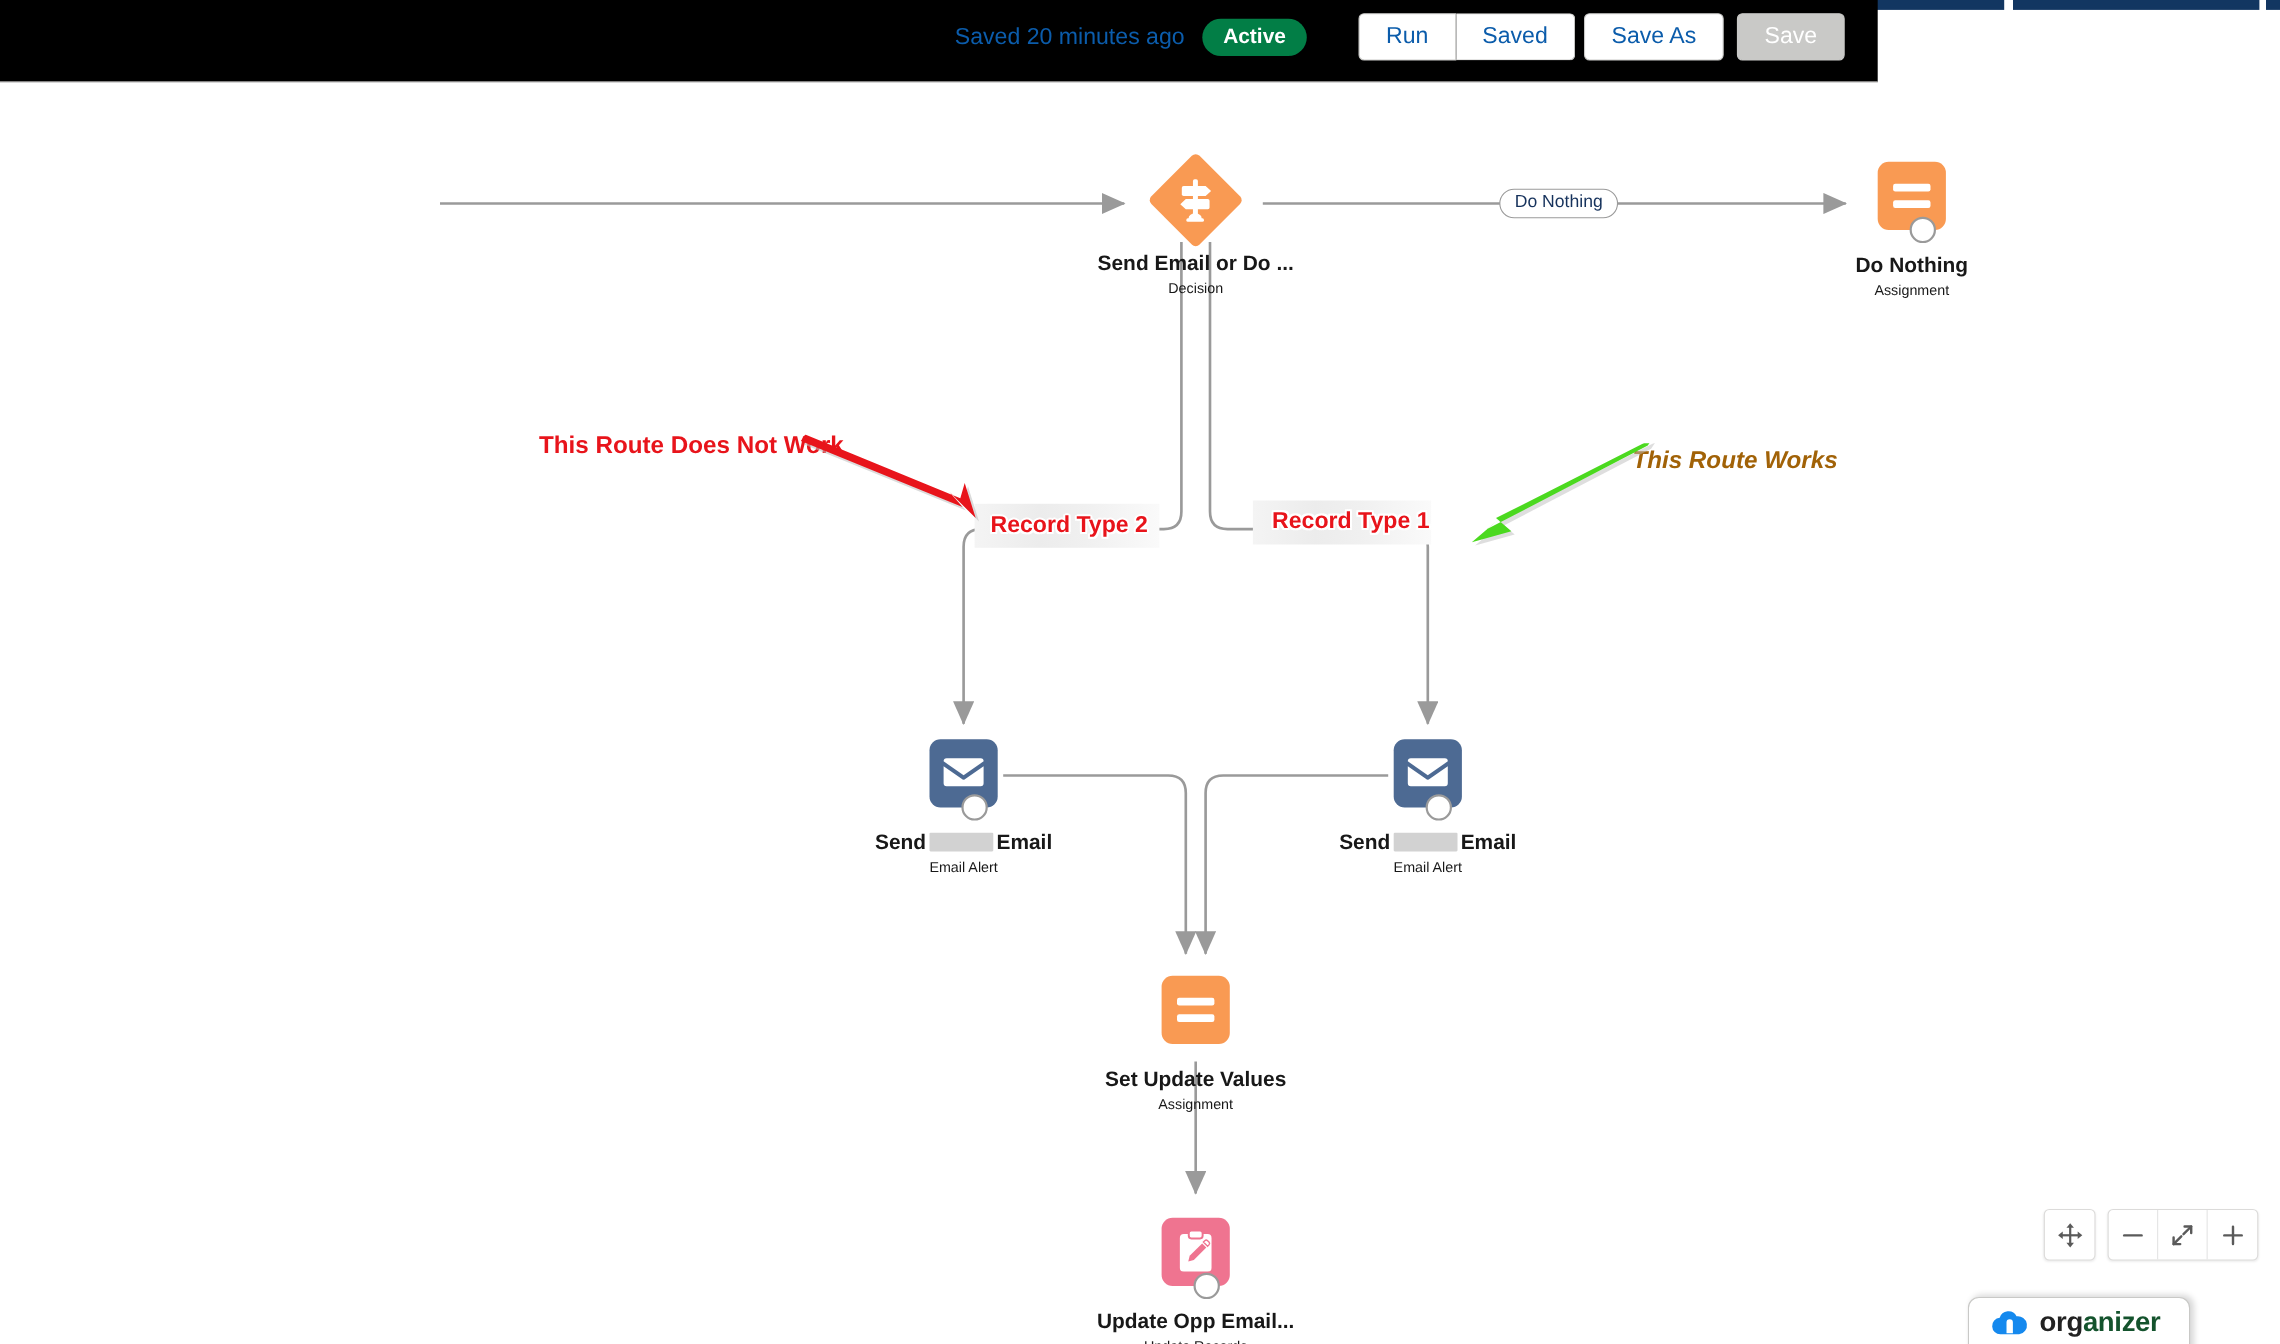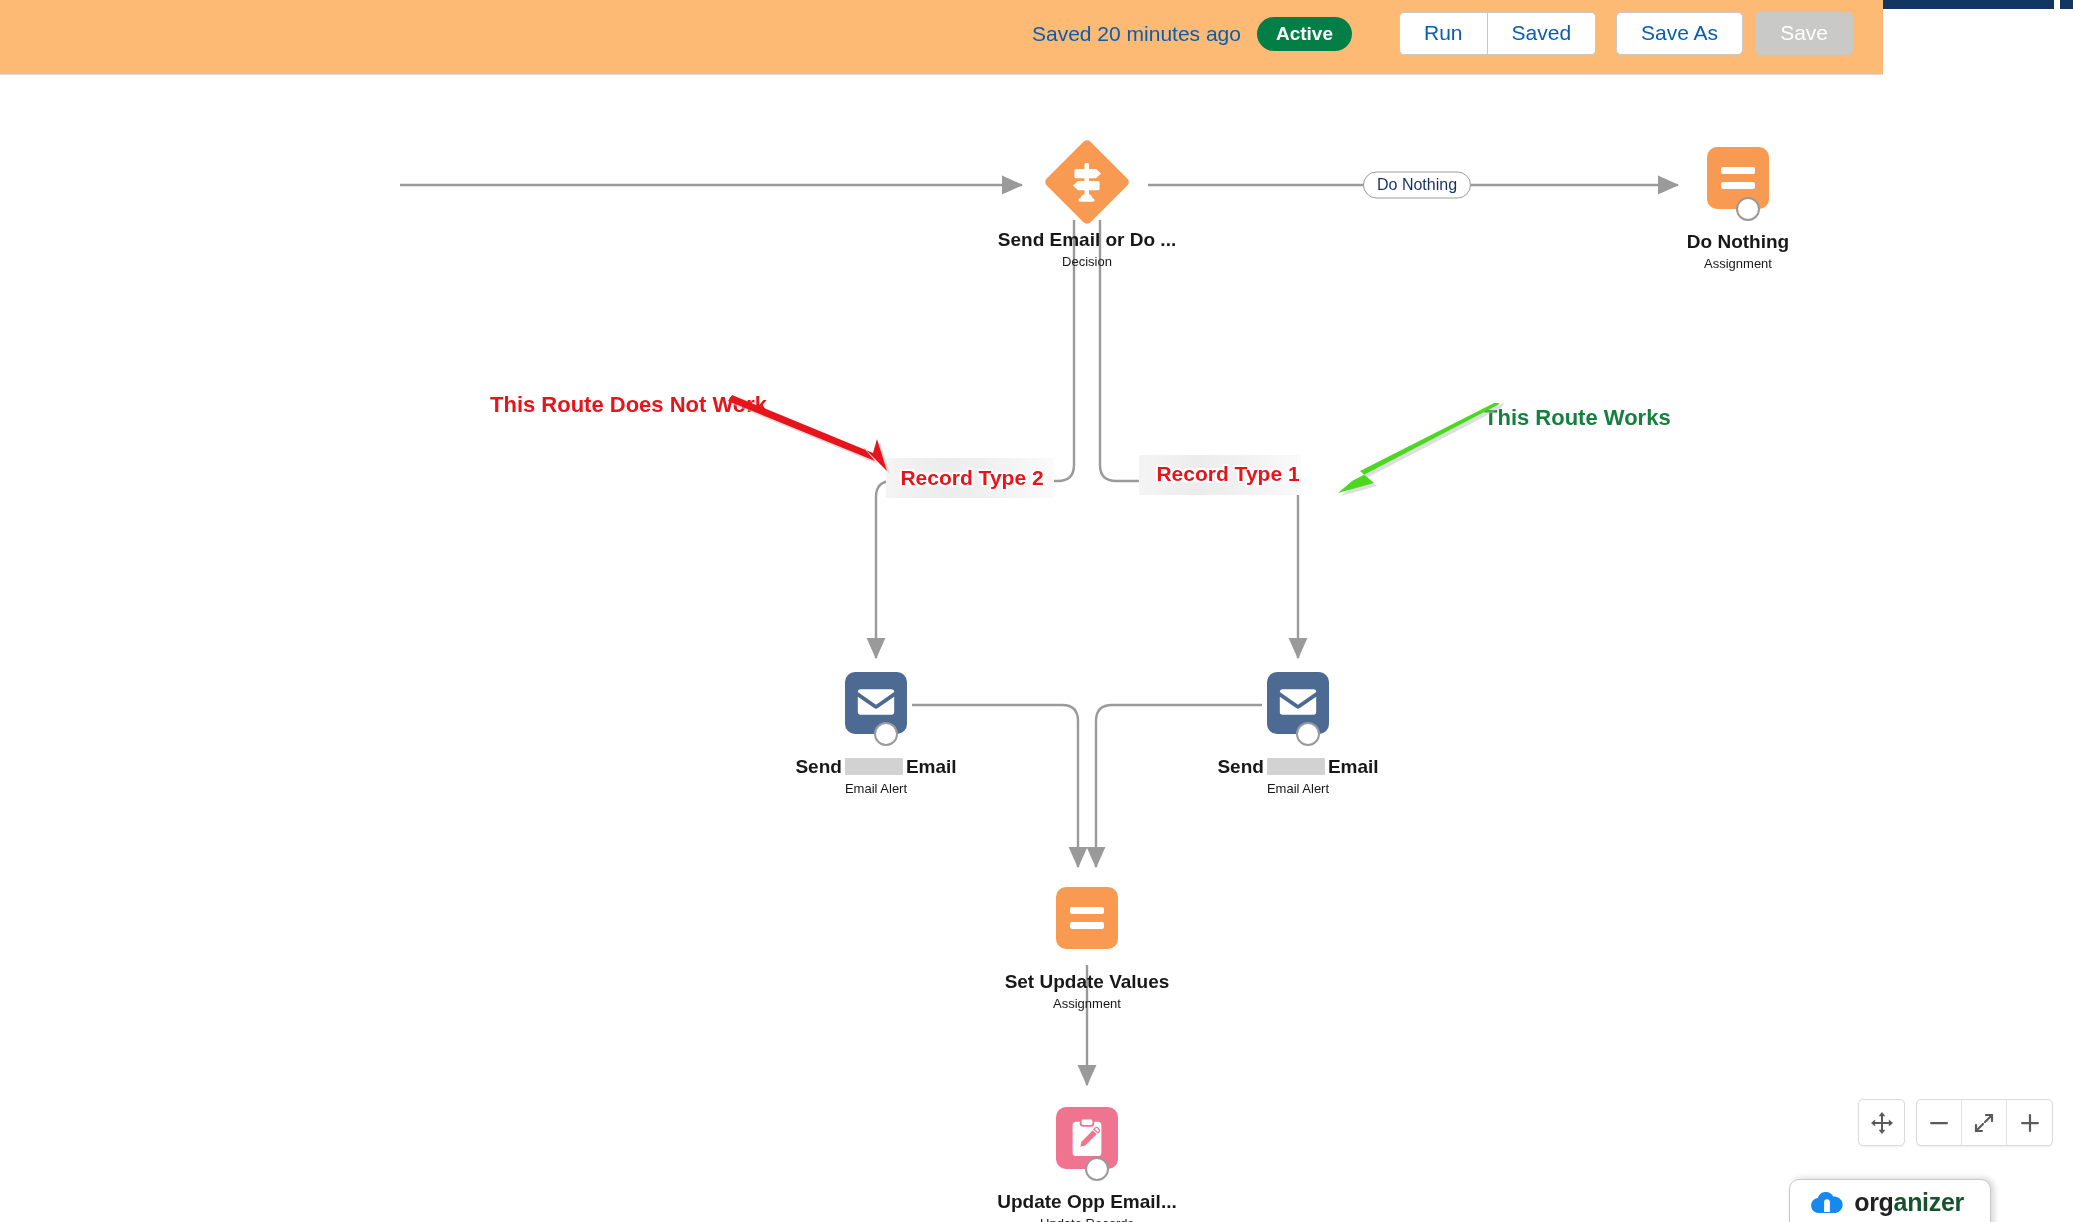--- a/index.html
+++ b/index.html
@@ -29,22 +29,22 @@
     background: #123661;
   }
   #navy-strip .seg.a { left: 0px;   width: 116px; }
   #navy-strip .seg.b { left: 124px; width: 224px; }
   #navy-strip .seg.c { left: 354px; width: 13px;  }
 
   
   #header {
     position: absolute;
     top: 0; left: 0;
-    width: 1883px; height: 75px;
-    background: #fdba74;
+    width: 1707px; height: 75px;
+    background: #000000;
     border-bottom: 1px solid #dcdbda;
     box-sizing: border-box;
   }
   #header-actions {
     position: absolute;
     right: 18px;
     top: 12px;
     display: flex;
     align-items: center;
     gap: 0;
@@ -61,21 +61,21 @@
     font-size: 19px;
     font-weight: bold;
     border-radius: 18px;
     padding: 7px 19px 8px 19px;
     line-height: 1;
     margin-right: 13px;
     white-space: nowrap;
   }
   .btn-group {
     display: flex;
-    margin-right: 20px;
+    margin-right: 8px;
     padding-left: 34px;
   }
   .btn {
     font-family: "Liberation Sans", sans-serif;
     font-size: 21px;
     color: #0b5cab;
     background: #ffffff;
     border: 1px solid #c9c9c7;
     padding: 9px 24px 11px 24px;
     line-height: 1;
@@ -265,21 +265,21 @@
     font-weight: bold;
     white-space: nowrap;
     transform: translateY(-50%);
     text-shadow:
       -1.6px -1.6px 0 #ffffff,  1.6px -1.6px 0 #ffffff,
       -1.6px  1.6px 0 #ffffff,  1.6px  1.6px 0 #ffffff,
        0    -1.8px 0 #ffffff,   0     1.8px 0 #ffffff,
       -1.8px  0    0 #ffffff,   1.8px  0    0 #ffffff;
   }
   .anno-text.red   { color: #e8141b; }
-  .anno-text.green { color: #15803d; }
+  .anno-text.green { color: #a16207; font-style: italic; }
 
   
   #zoom-controls {
     position: absolute;
     right: 20px;
     bottom: 76px;
     display: flex;
     align-items: center;
     gap: 11px;
   }

